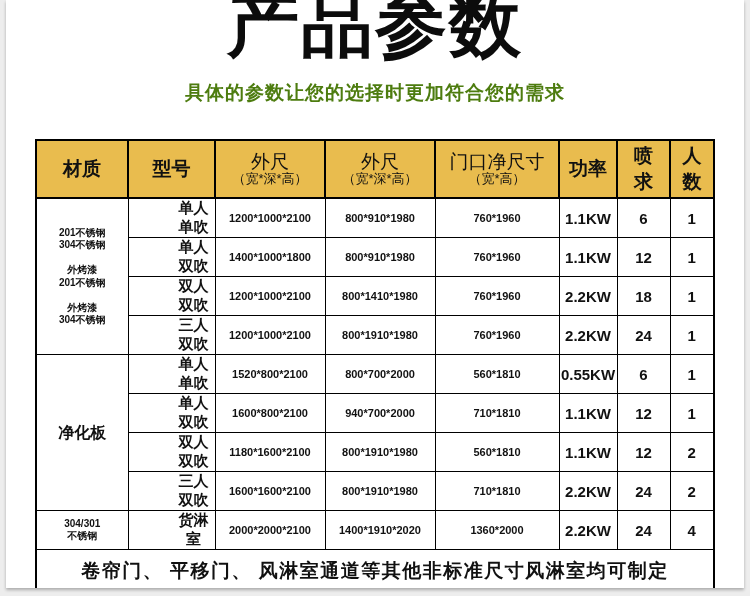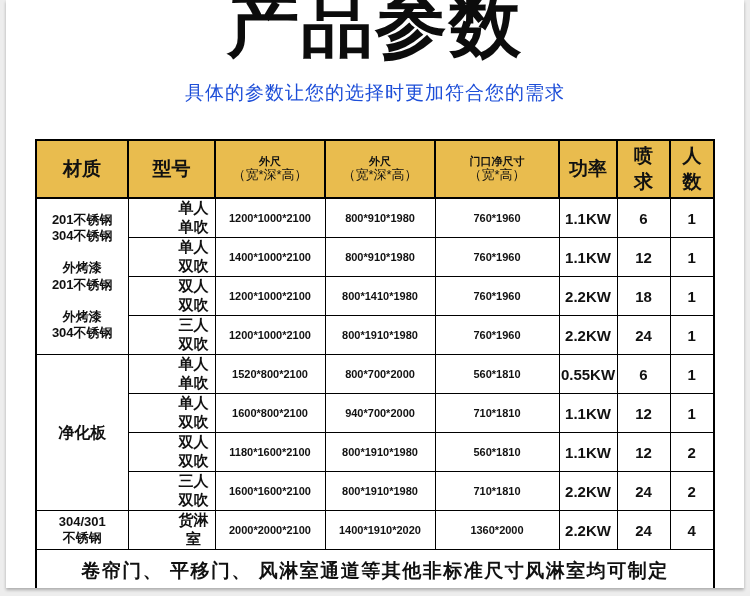--- a/index.html
+++ b/index.html
@@ -23,23 +23,24 @@
     font-weight: 900;
     color: #0c0c0c;
     letter-spacing: 2px;
     line-height: 1.0;
     margin-top: -12px;
     white-space: nowrap;
   }
   .page-subtitle {
     text-align: center;
     font-size: 19px;
-    color: #1d4ed8;
+    color: #4d7c0f;
     margin-top: 20px;
     letter-spacing: 1px;
+    font-weight: bold;
   }
   table.spec {
     width: 678px;
     margin: 33px auto 0 auto;
     border-collapse: collapse;
     table-layout: fixed;
   }
   table.spec th, table.spec td {
     border: 1.5px solid #000;
     text-align: center;
@@ -49,26 +50,26 @@
   }
   table.spec { border: 2.5px solid #000; }
   table.spec th {
     background: #E9BC4E;
     height: 55px;
     font-size: 19px;
     font-weight: 700;
     border-width: 2px;
     padding: 2px 9px;
   }
-  th .th-main { display: block; font-size: 11px; font-weight: 700; line-height: 1.15; }
+  th .th-main { display: block; font-size: 19px; font-weight: 400; line-height: 1.15; }
   th .th-sub  { display: block; font-size: 13px; font-weight: 400; line-height: 1.15; }
   th.one-line { font-size: 19px; }
   td { font-weight: 700; background: #fff; }
   td.material {
-    font-size: 13px;
+    font-size: 10px;
     font-weight: 700;
     white-space: pre-line;
     line-height: 1.25;
     padding: 2px 0;
   }
   td.model { font-size: 15px; padding-left: 44px; }
   td.dim   { font-size: 11px; letter-spacing: 0; }
   td.num   { font-size: 15px; }
   tr.data-row td { height: 33px; }
   tr.cargo-row td { height: 39px; }
@@ -132,21 +133,21 @@
         <td class="model">单人单吹</td>
         <td class="dim">1200*1000*2100</td>
         <td class="dim">800*910*1980</td>
         <td class="dim">760*1960</td>
         <td class="num">1.1KW</td>
         <td class="num">6</td>
         <td class="num">1</td>
       </tr>
       <tr class="data-row">
         <td class="model">单人双吹</td>
-        <td class="dim">1400*1000*2100</td>
+        <td class="dim">1400*1000*1800</td>
         <td class="dim">800*910*1980</td>
         <td class="dim">760*1960</td>
         <td class="num">1.1KW</td>
         <td class="num">12</td>
         <td class="num">1</td>
       </tr>
       <tr class="data-row">
         <td class="model">双人双吹</td>
         <td class="dim">1200*1000*2100</td>
         <td class="dim">800*1410*1980</td>

